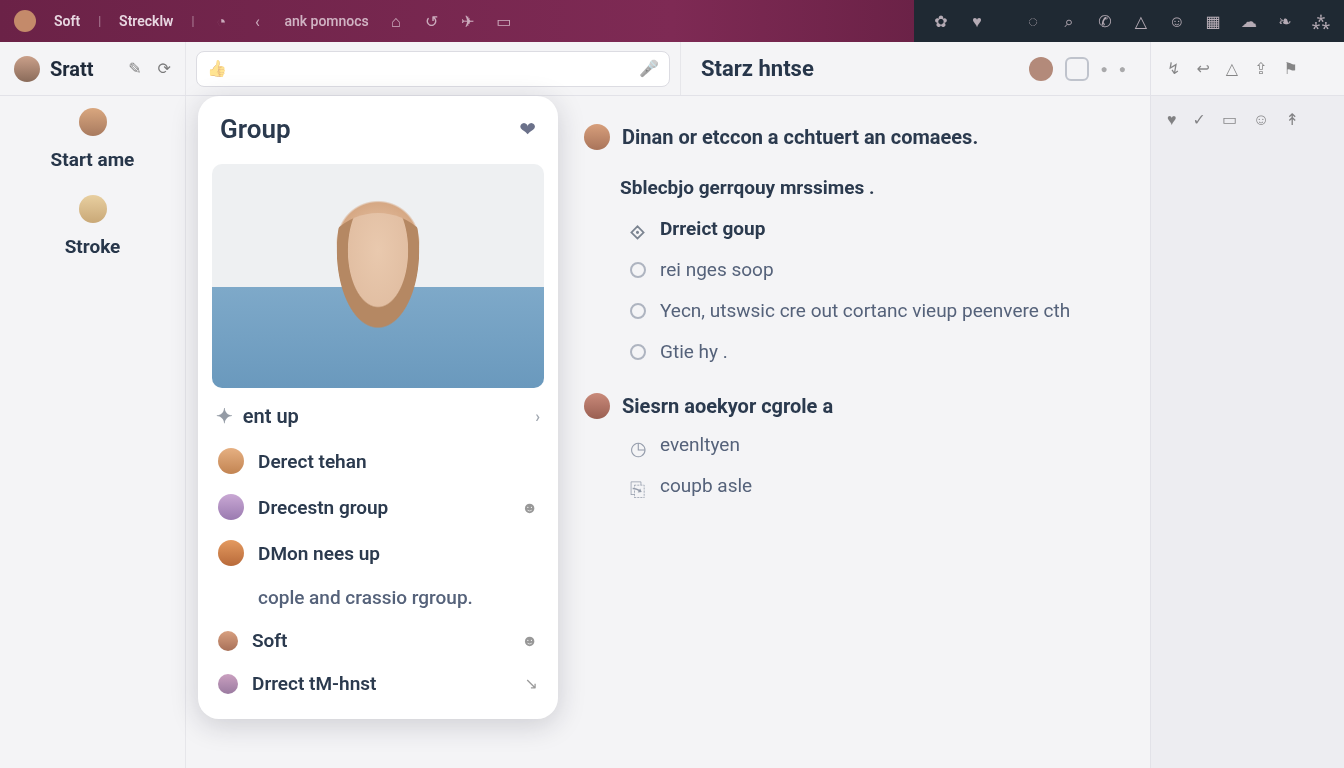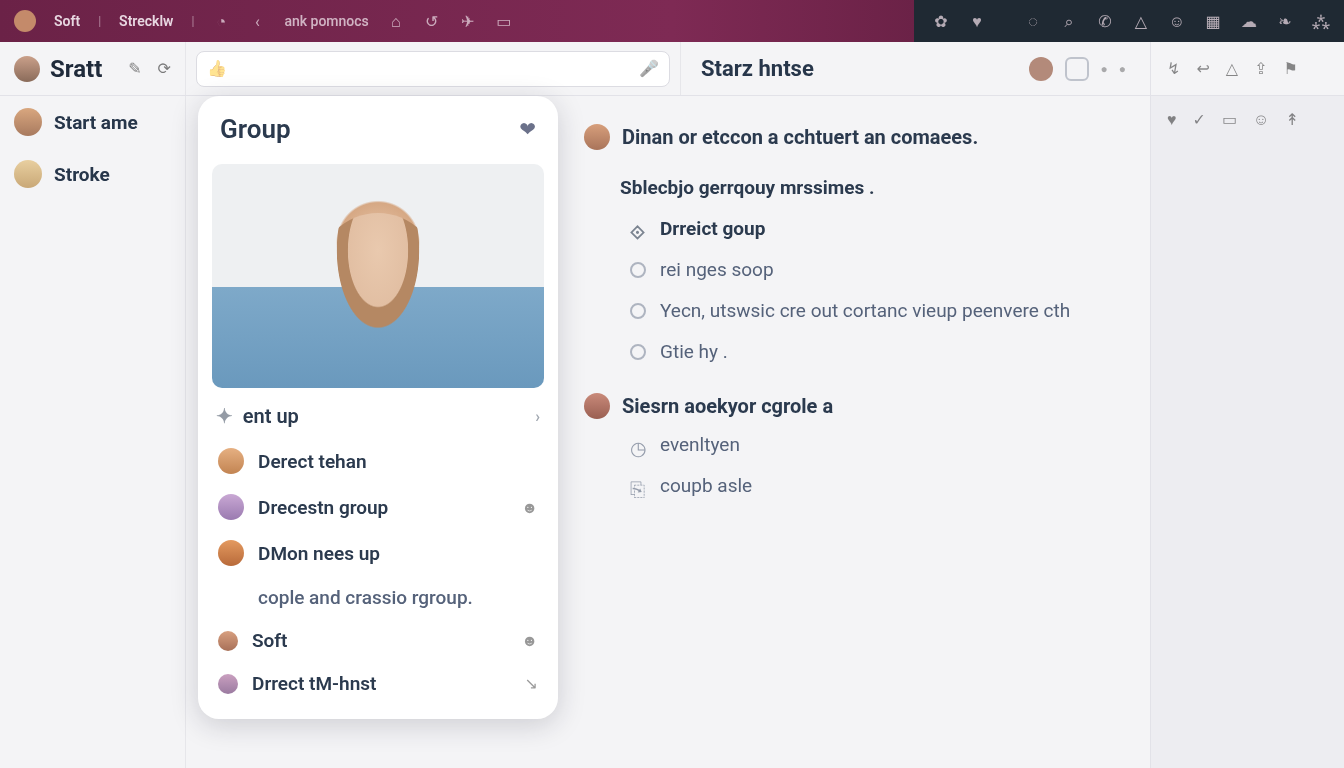--- a/index.html
+++ b/index.html
@@ -11,37 +11,37 @@
 .titlebar .label { font-size:14px; font-weight:600; }
 .titlebar .divider { opacity:.5; font-size:12px; }
 .titlebar .spacer { flex:1; }
 .titlebar .icon { width:18px; height:18px; opacity:.75; }
 .darkzone { display:flex; gap:18px; align-items:center; padding-left:20px; }
 
 
 .toprow { height:54px; display:flex; background:#f4f4f6; border-bottom:1px solid #e2e2e8; }
 .sidebar-head { width:186px; display:flex; align-items:center; padding:0 14px; gap:10px; border-right:1px solid #e6e6ea; }
 .sidebar-head .avatar { width:26px; height:26px; border-radius:50%; background:linear-gradient(#caa08a,#8a6b5a); }
-.sidebar-head .name { font-size:24px; font-weight:700; color:#1f2a3a; }
+.sidebar-head .name { font-size:20px; font-weight:700; color:#1f2a3a; }
 .sidebar-head .pencil { margin-left:auto; opacity:.5; }
 .searchwrap { flex:0 0 494px; display:flex; align-items:center; padding:0 10px; }
 .searchbox { flex:1; height:36px; border:1px solid #dcdce2; border-radius:8px; background:#fff; display:flex; align-items:center; padding:0 10px; gap:8px; }
 .searchbox .thumb { opacity:.5; font-size:16px; }
 .secondary-head { flex:1; display:flex; align-items:center; padding:0 20px; gap:12px; border-left:1px solid #e6e6ea; }
 .secondary-head .title { font-size:22px; font-weight:700; color:#27364a; }
 .secondary-head .spacer { flex:1; }
 .secondary-head .av { width:24px; height:24px; border-radius:50%; background:#b38a7a; }
 .secondary-head .sq { width:24px; height:24px; border-radius:6px; border:2px solid #bfc3cc; }
 .rightgutter { width:194px; border-left:1px solid #e2e2e8; display:flex; align-items:center; gap:16px; padding:0 16px; }
 .rightgutter .ic { opacity:.45; }
 
 
 .body { display:flex; height:calc(768px - 42px - 54px); }
 .leftcol { width:186px; background:#f4f4f6; border-right:1px solid #e6e6ea; }
-.conv { display:flex; align-items:center; gap:12px; padding:12px 14px; }
+.conv { display:flex; align-items:center; gap:12px; padding:12px 14px;flex-direction:column; }
 .conv .av { width:28px; height:28px; border-radius:50%; background:linear-gradient(#d9a77f,#a87a5f); }
 .conv .nm { font-size:19px; font-weight:700; color:#27364a; }
 
 
 .card { position:absolute; left:198px; top:96px; width:360px; background:#fff; border-radius:21px; box-shadow:0 6px 28px rgba(30,30,50,.18); padding-bottom:10px;text-align:center; }
 .card-head { padding:18px 22px 14px; display:flex; align-items:center; }
 .card-head h2 { font-size:26px; font-weight:600; color:#2b3a4e; }
 .card-head .cloud { margin-left:auto; font-size:20px; color:#6b718a; }
 .hero { margin:6px 14px 0; height:224px; border-radius:10px; background:
   radial-gradient(circle at 50% 35%,#e9c9ae 0%,#d6a884 18%,transparent 19%),

